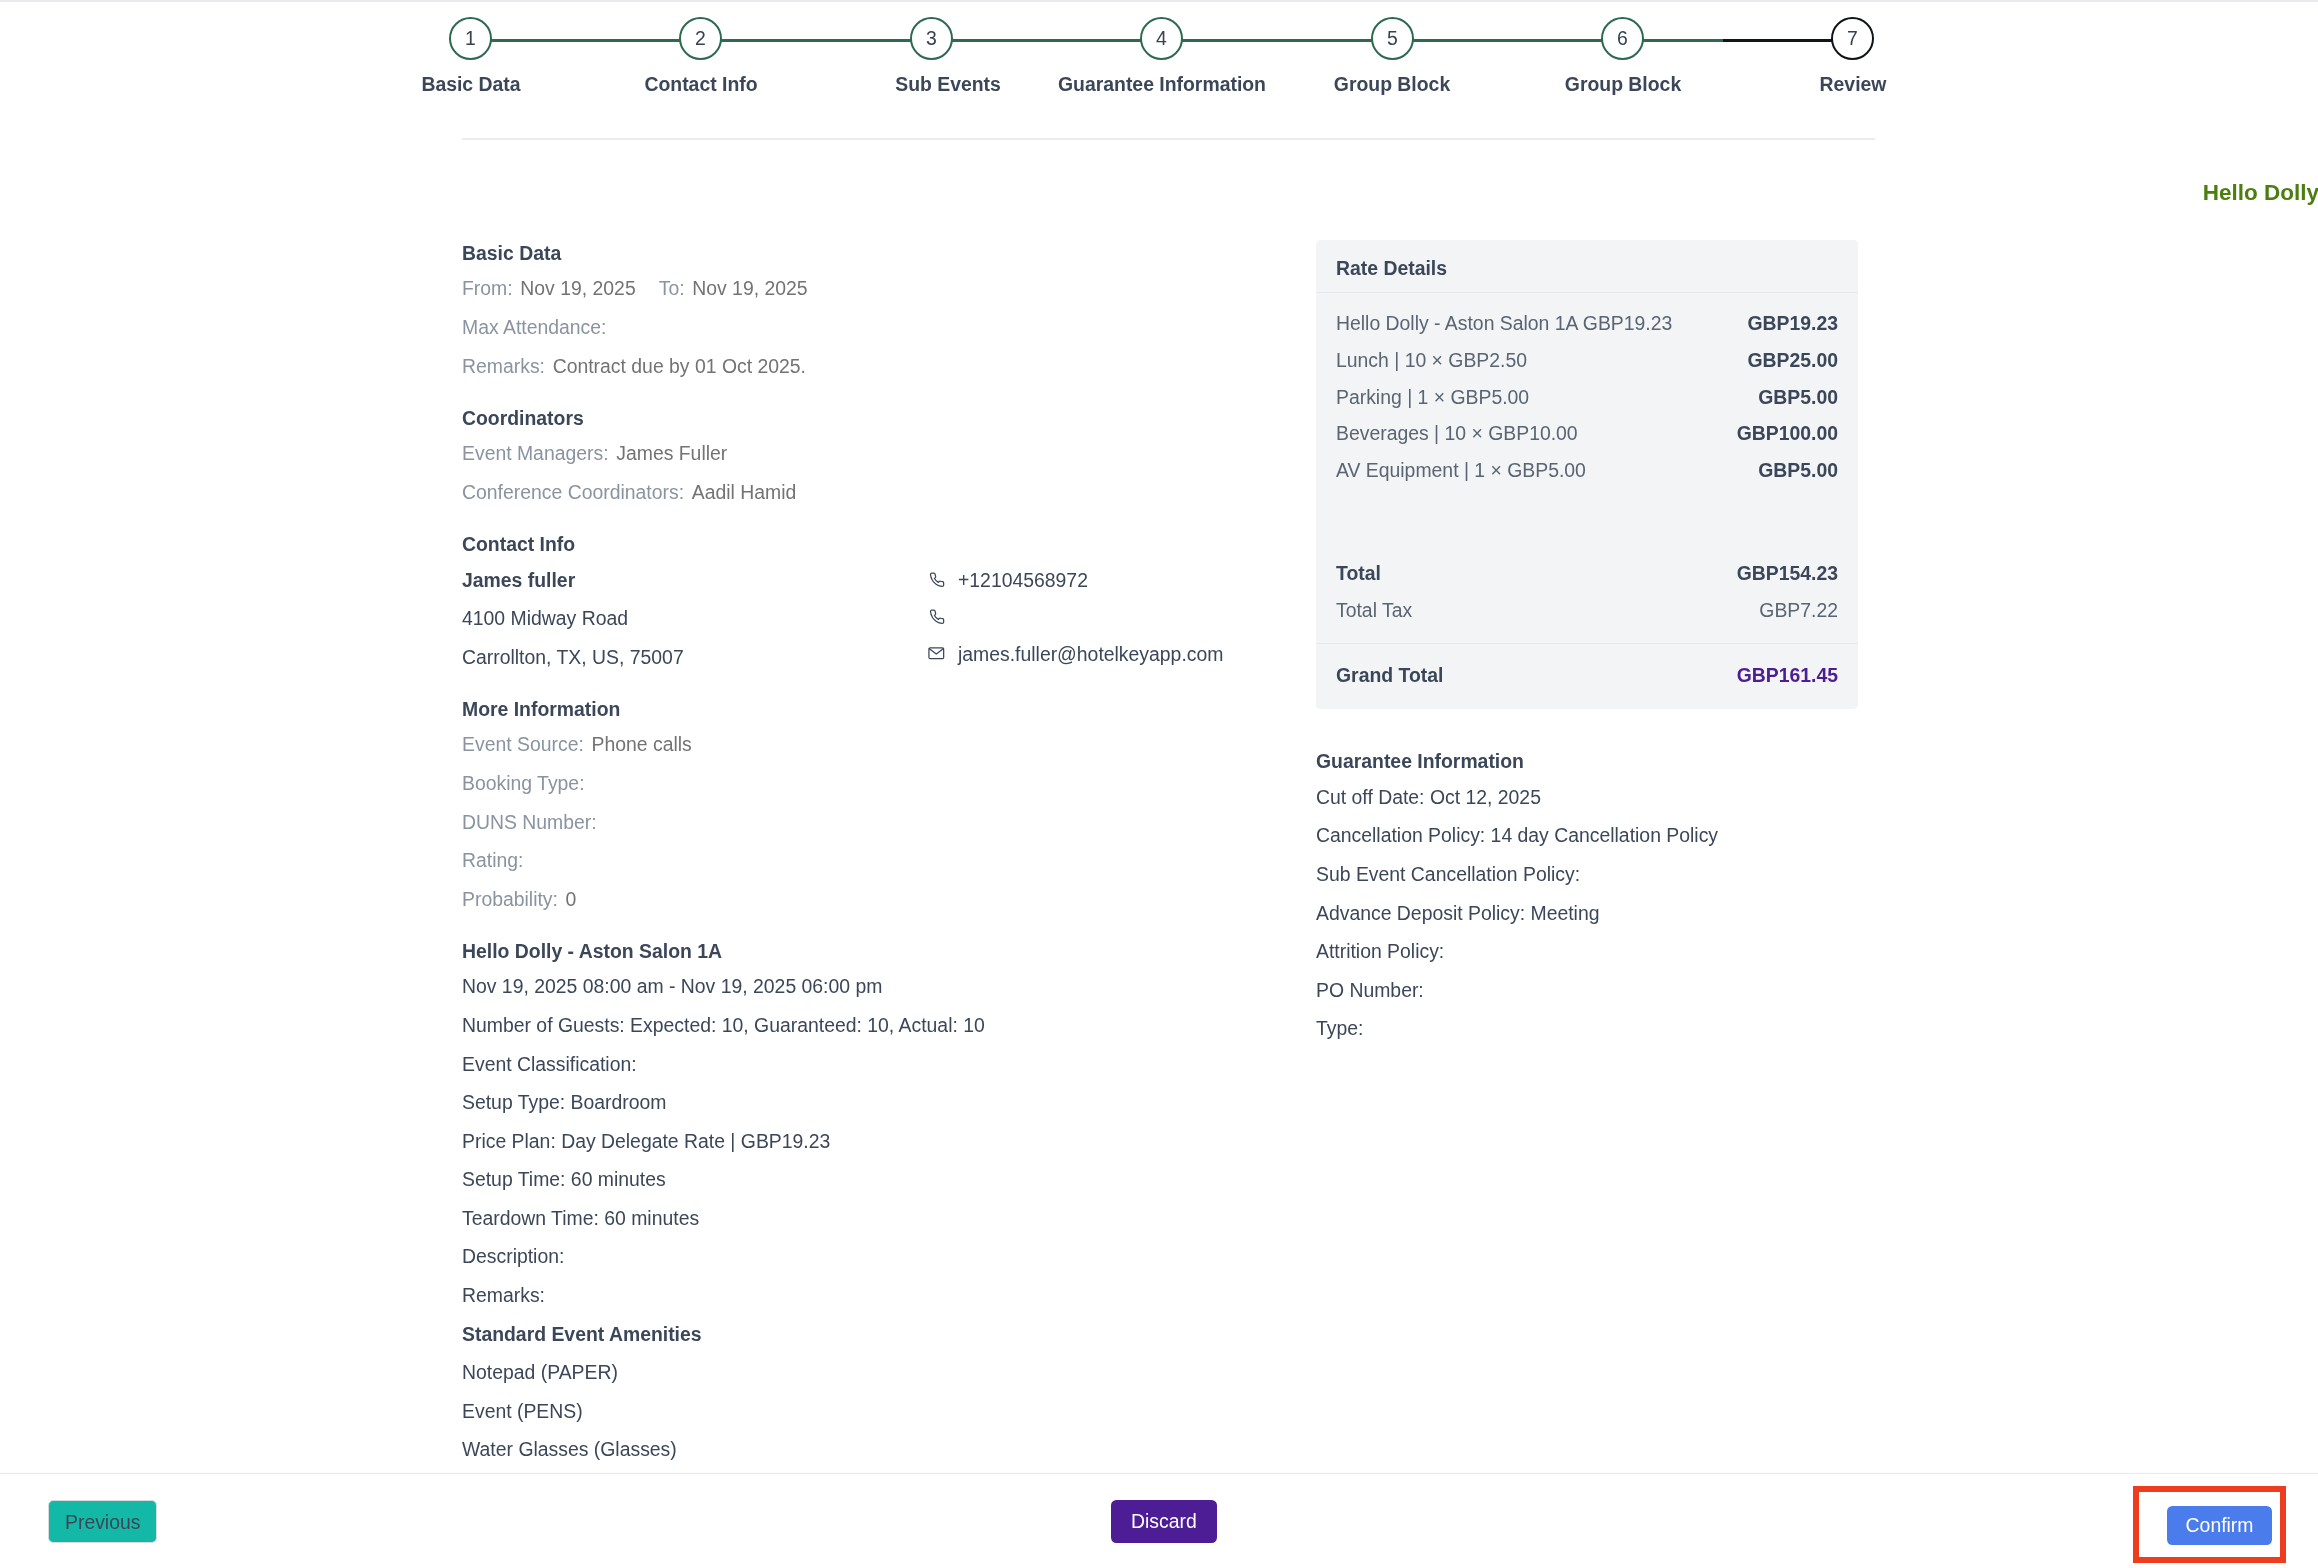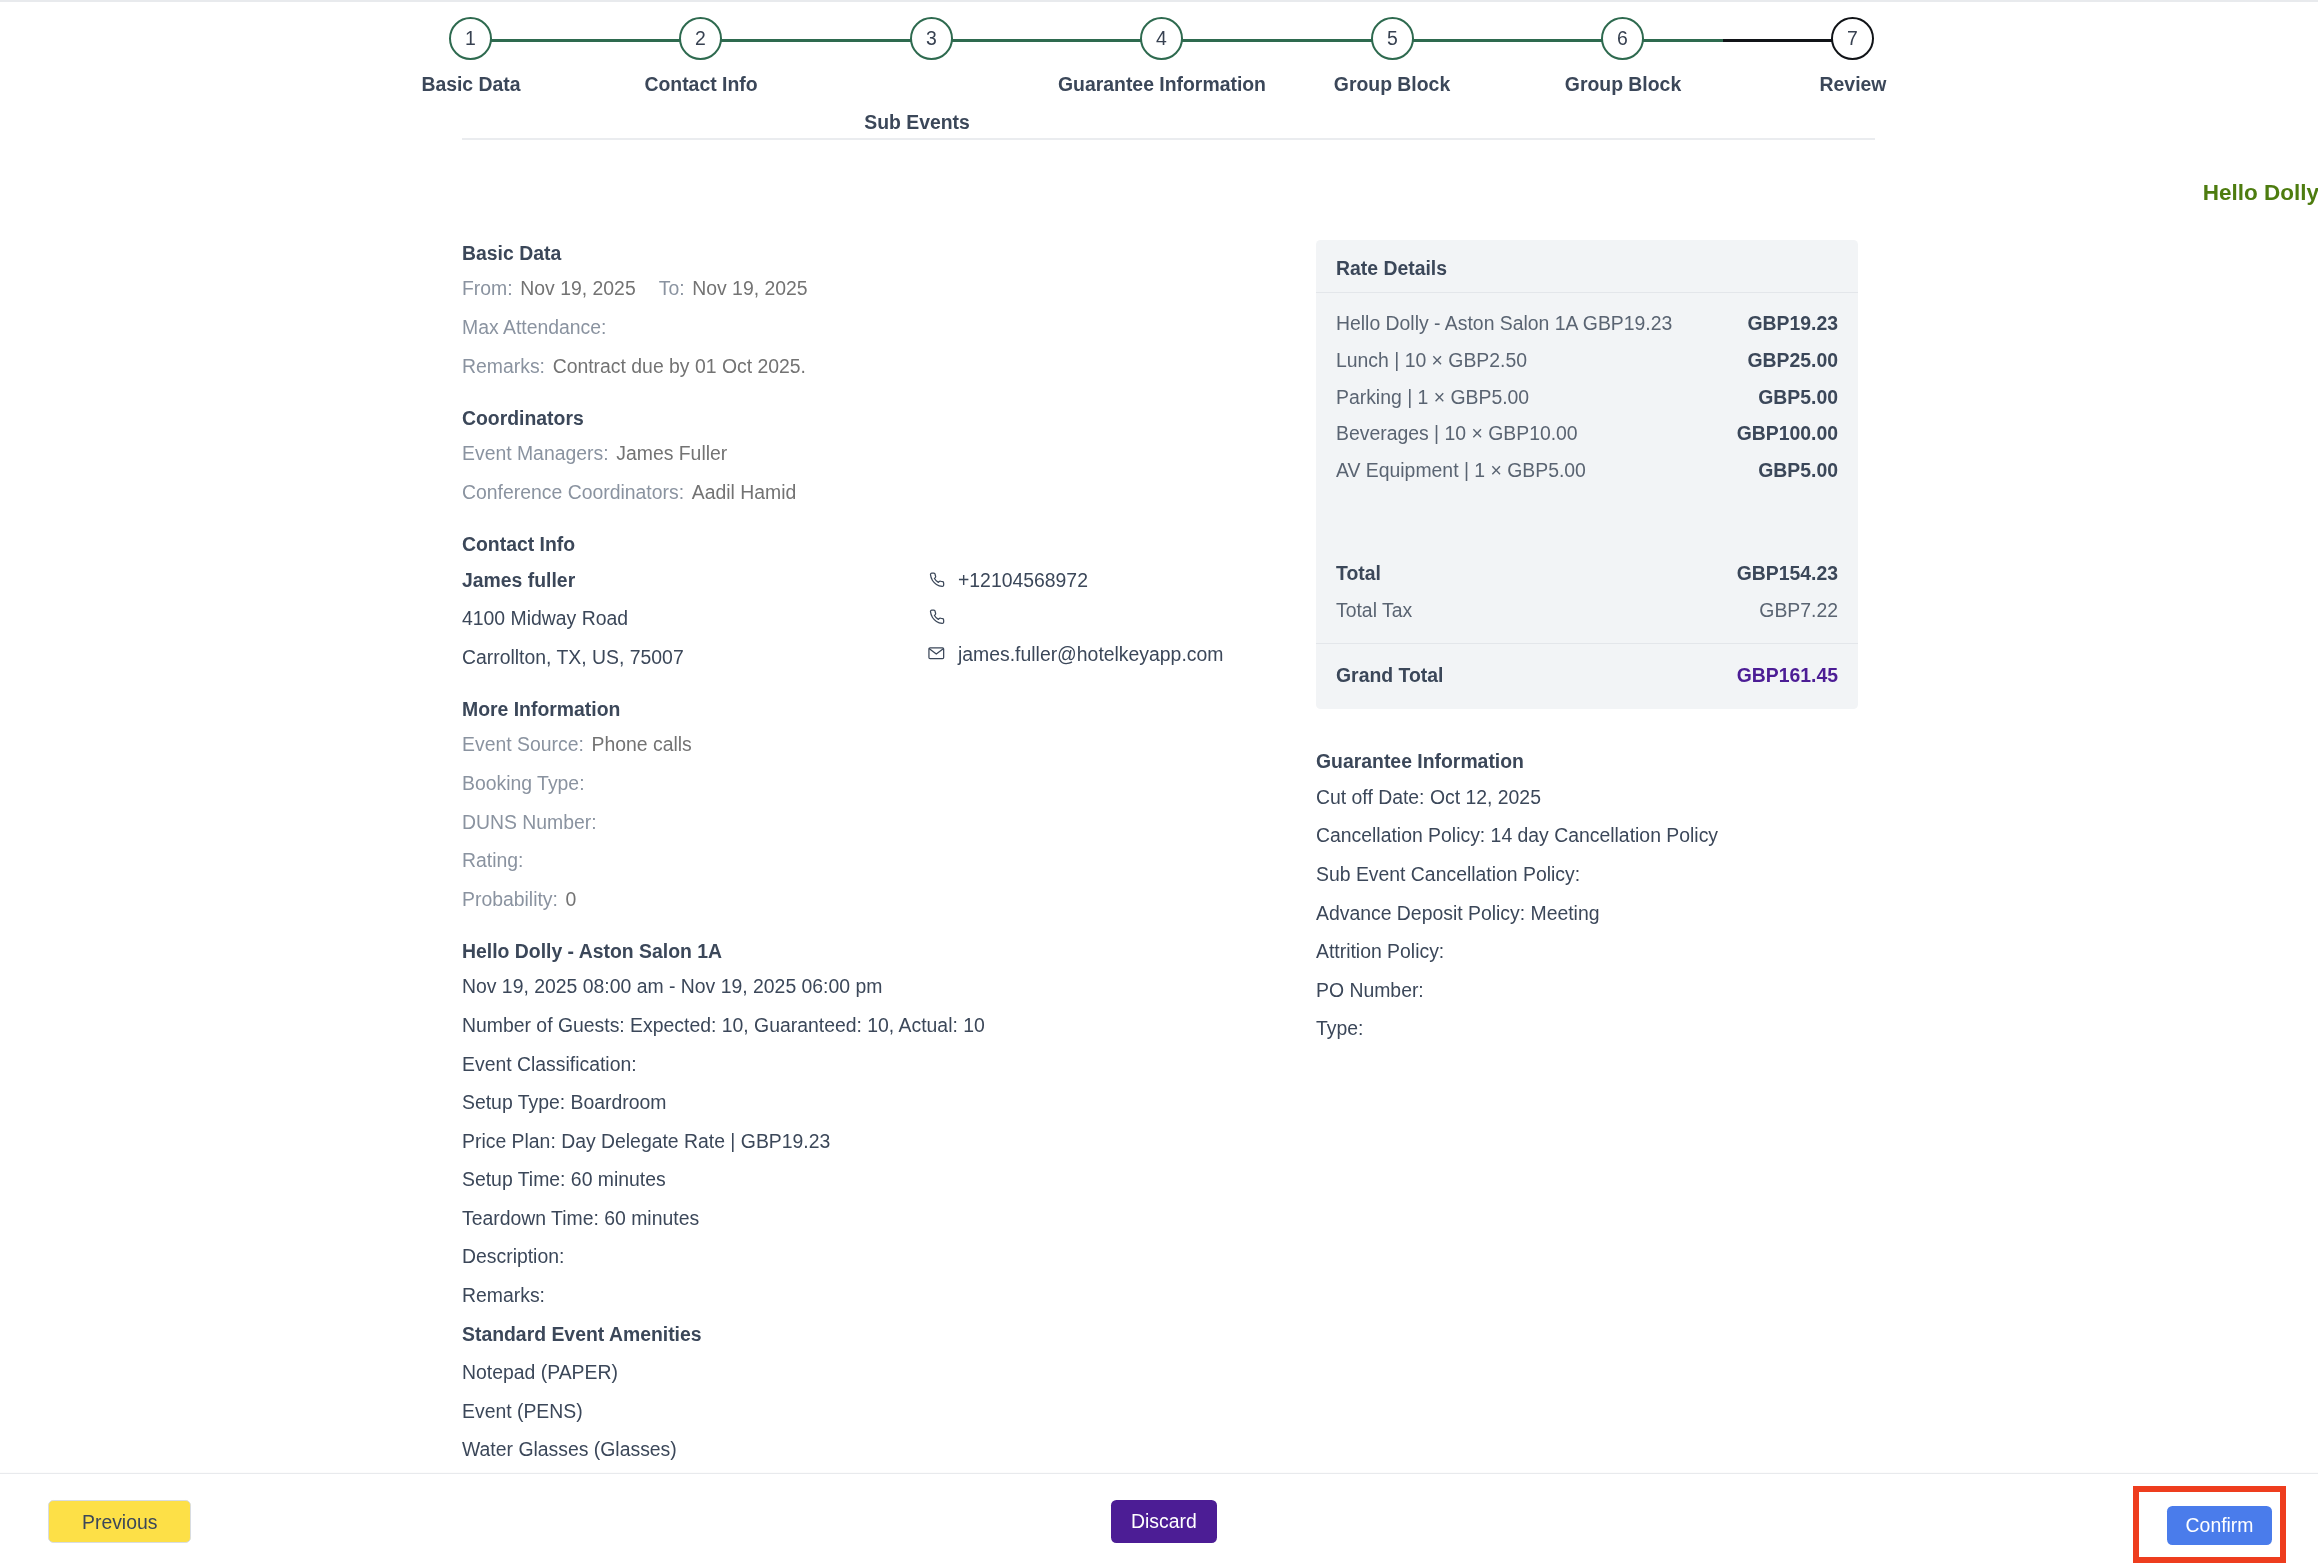--- a/index.html
+++ b/index.html
@@ -135,22 +135,22 @@
 
   
   .footer {
     position: absolute; left: 0; bottom: 0; width: 2319px; height: 95px;
     background: #ffffff; border-top: 1.5px solid #e8eaed;
     border-radius: 0 0 11px 11px;
     box-shadow: 0 -0.8px 0 rgba(0,0,0,0.02);
   }
   .btn-prev {
     position: absolute; left: 48px; top: 26px;
-    padding: 0 33px; height: 43px; line-height: 42px;
-    background: #fde047; border: 0.8px solid #d8dce1; border-radius: 5.4px;
+    padding: 0 16px; height: 43px; line-height: 42px;
+    background: #14b8a6; border: 0.8px solid #d8dce1; border-radius: 5.4px;
     font-size: 19.4px; color: #3b4759; cursor: pointer;
   }
   .btn-discard {
     position: absolute; left: 1111px; top: 26px;
     padding: 0 20px; height: 43px; line-height: 43px;
     background: #e8817b; border: none; border-radius: 5.4px;
     font-size: 19.4px; color: #ffffff; cursor: pointer;
   }
   .confirm-highlight {
     position: absolute; left: 2133px; top: 1486px;
@@ -180,21 +180,21 @@
         <div class="step-line done" style="left: 503px; width: 190px; background: rgb(46, 106, 79);"></div>
         <div class="step-line done" style="left: 733px; width: 190px; background: rgb(46, 106, 79);"></div>
         <div class="step-line done" style="left: 964px; width: 190px; background: rgb(46, 106, 79);"></div>
         <div class="step-line todo" style="left: 1194px; width: 190px; background: rgb(17, 20, 24);"></div>
         <div class="step-line done" style="left: 1194px; width: 80px; background: rgb(46, 106, 79);"></div>
         <div class="node done" style="left: 0px; border-color: rgb(46, 106, 79);">1</div>
         <div class="step-label" style="left: 22px;">Basic Data</div>
         <div class="node done" style="left: 230px; border-color: rgb(46, 106, 79);">2</div>
         <div class="step-label" style="left: 252px;">Contact Info</div>
         <div class="node done" style="left: 461px; border-color: rgb(46, 106, 79);">3</div>
-        <div class="step-label" style="left: 468px; margin-top: 38px;">Sub Events</div>
+        <div class="step-label" style="left: 499px;">Sub Events</div>
         <div class="node done" style="left: 691px; border-color: rgb(46, 106, 79);">4</div>
         <div class="step-label" style="left: 713px;">Guarantee Information</div>
         <div class="node done" style="left: 922px; border-color: rgb(46, 106, 79);">5</div>
         <div class="step-label" style="left: 943px;">Group Block</div>
         <div class="node done" style="left: 1152px; border-color: rgb(46, 106, 79);">6</div>
         <div class="step-label" style="left: 1174px;">Group Block</div>
         <div class="node current" style="left: 1382px; border-color: rgb(17, 20, 24);">7</div>
         <div class="step-label" style="left: 1404px;">Review</div>
       </div>
   </div>

